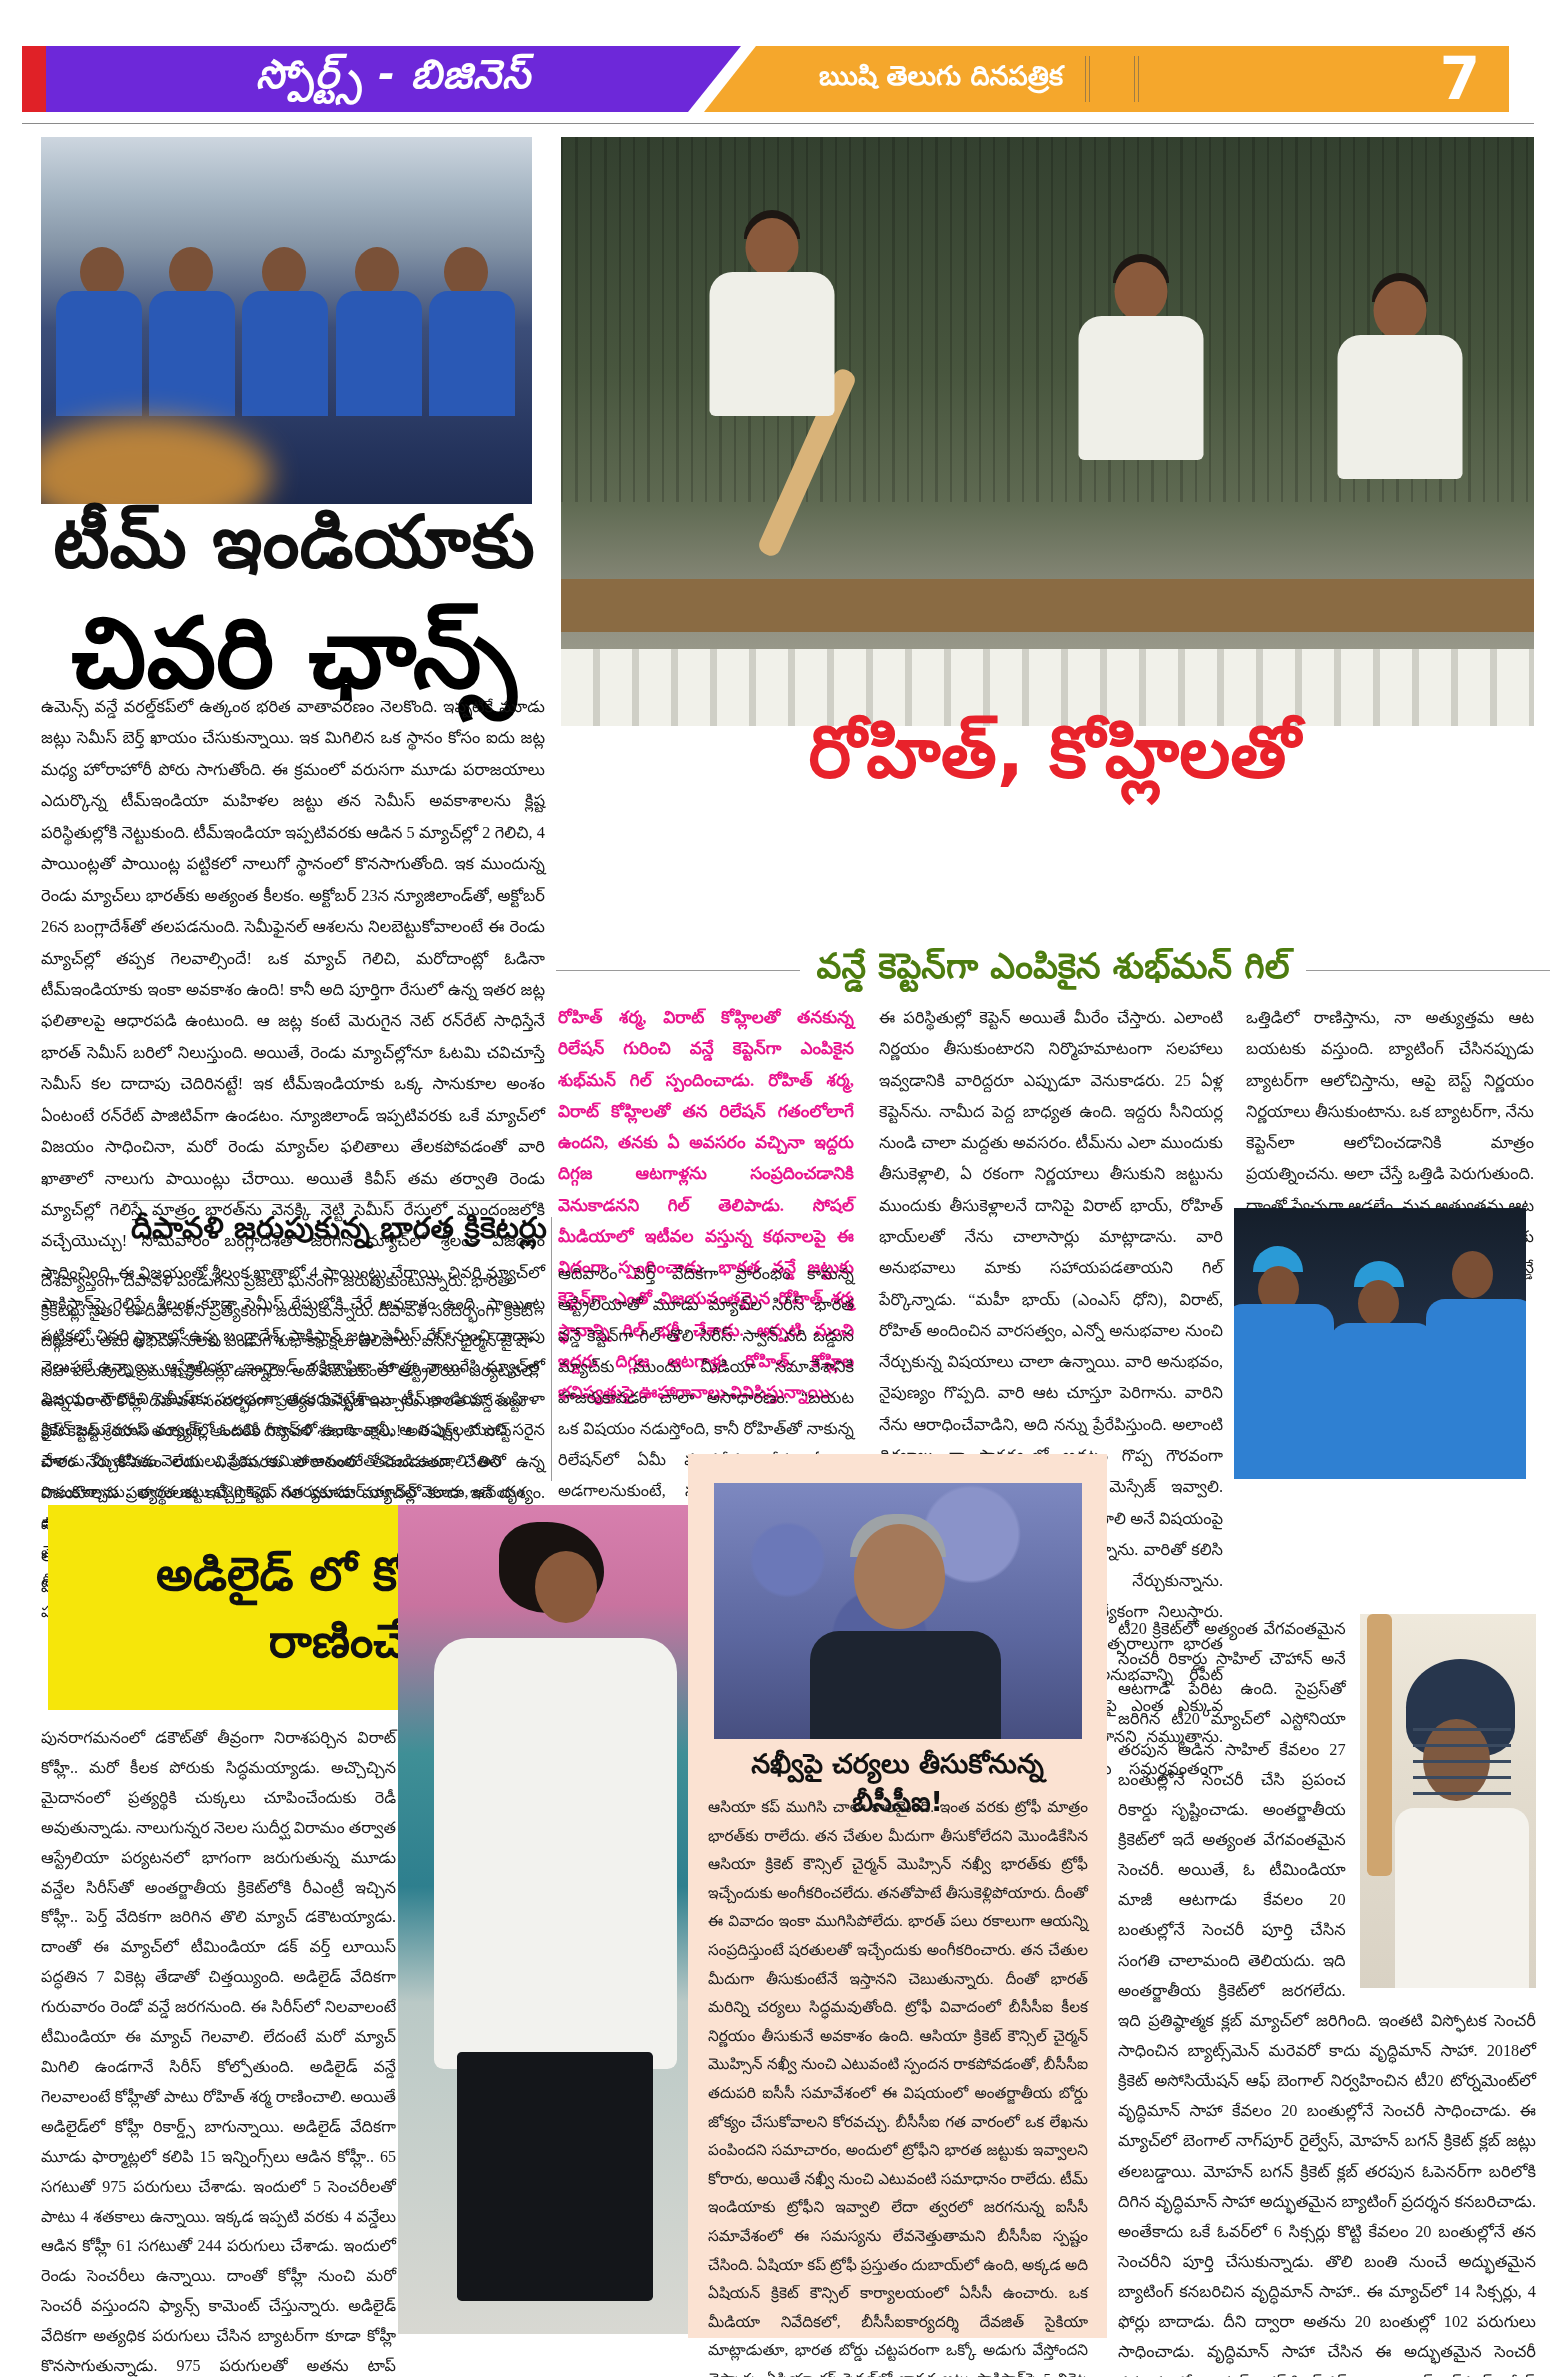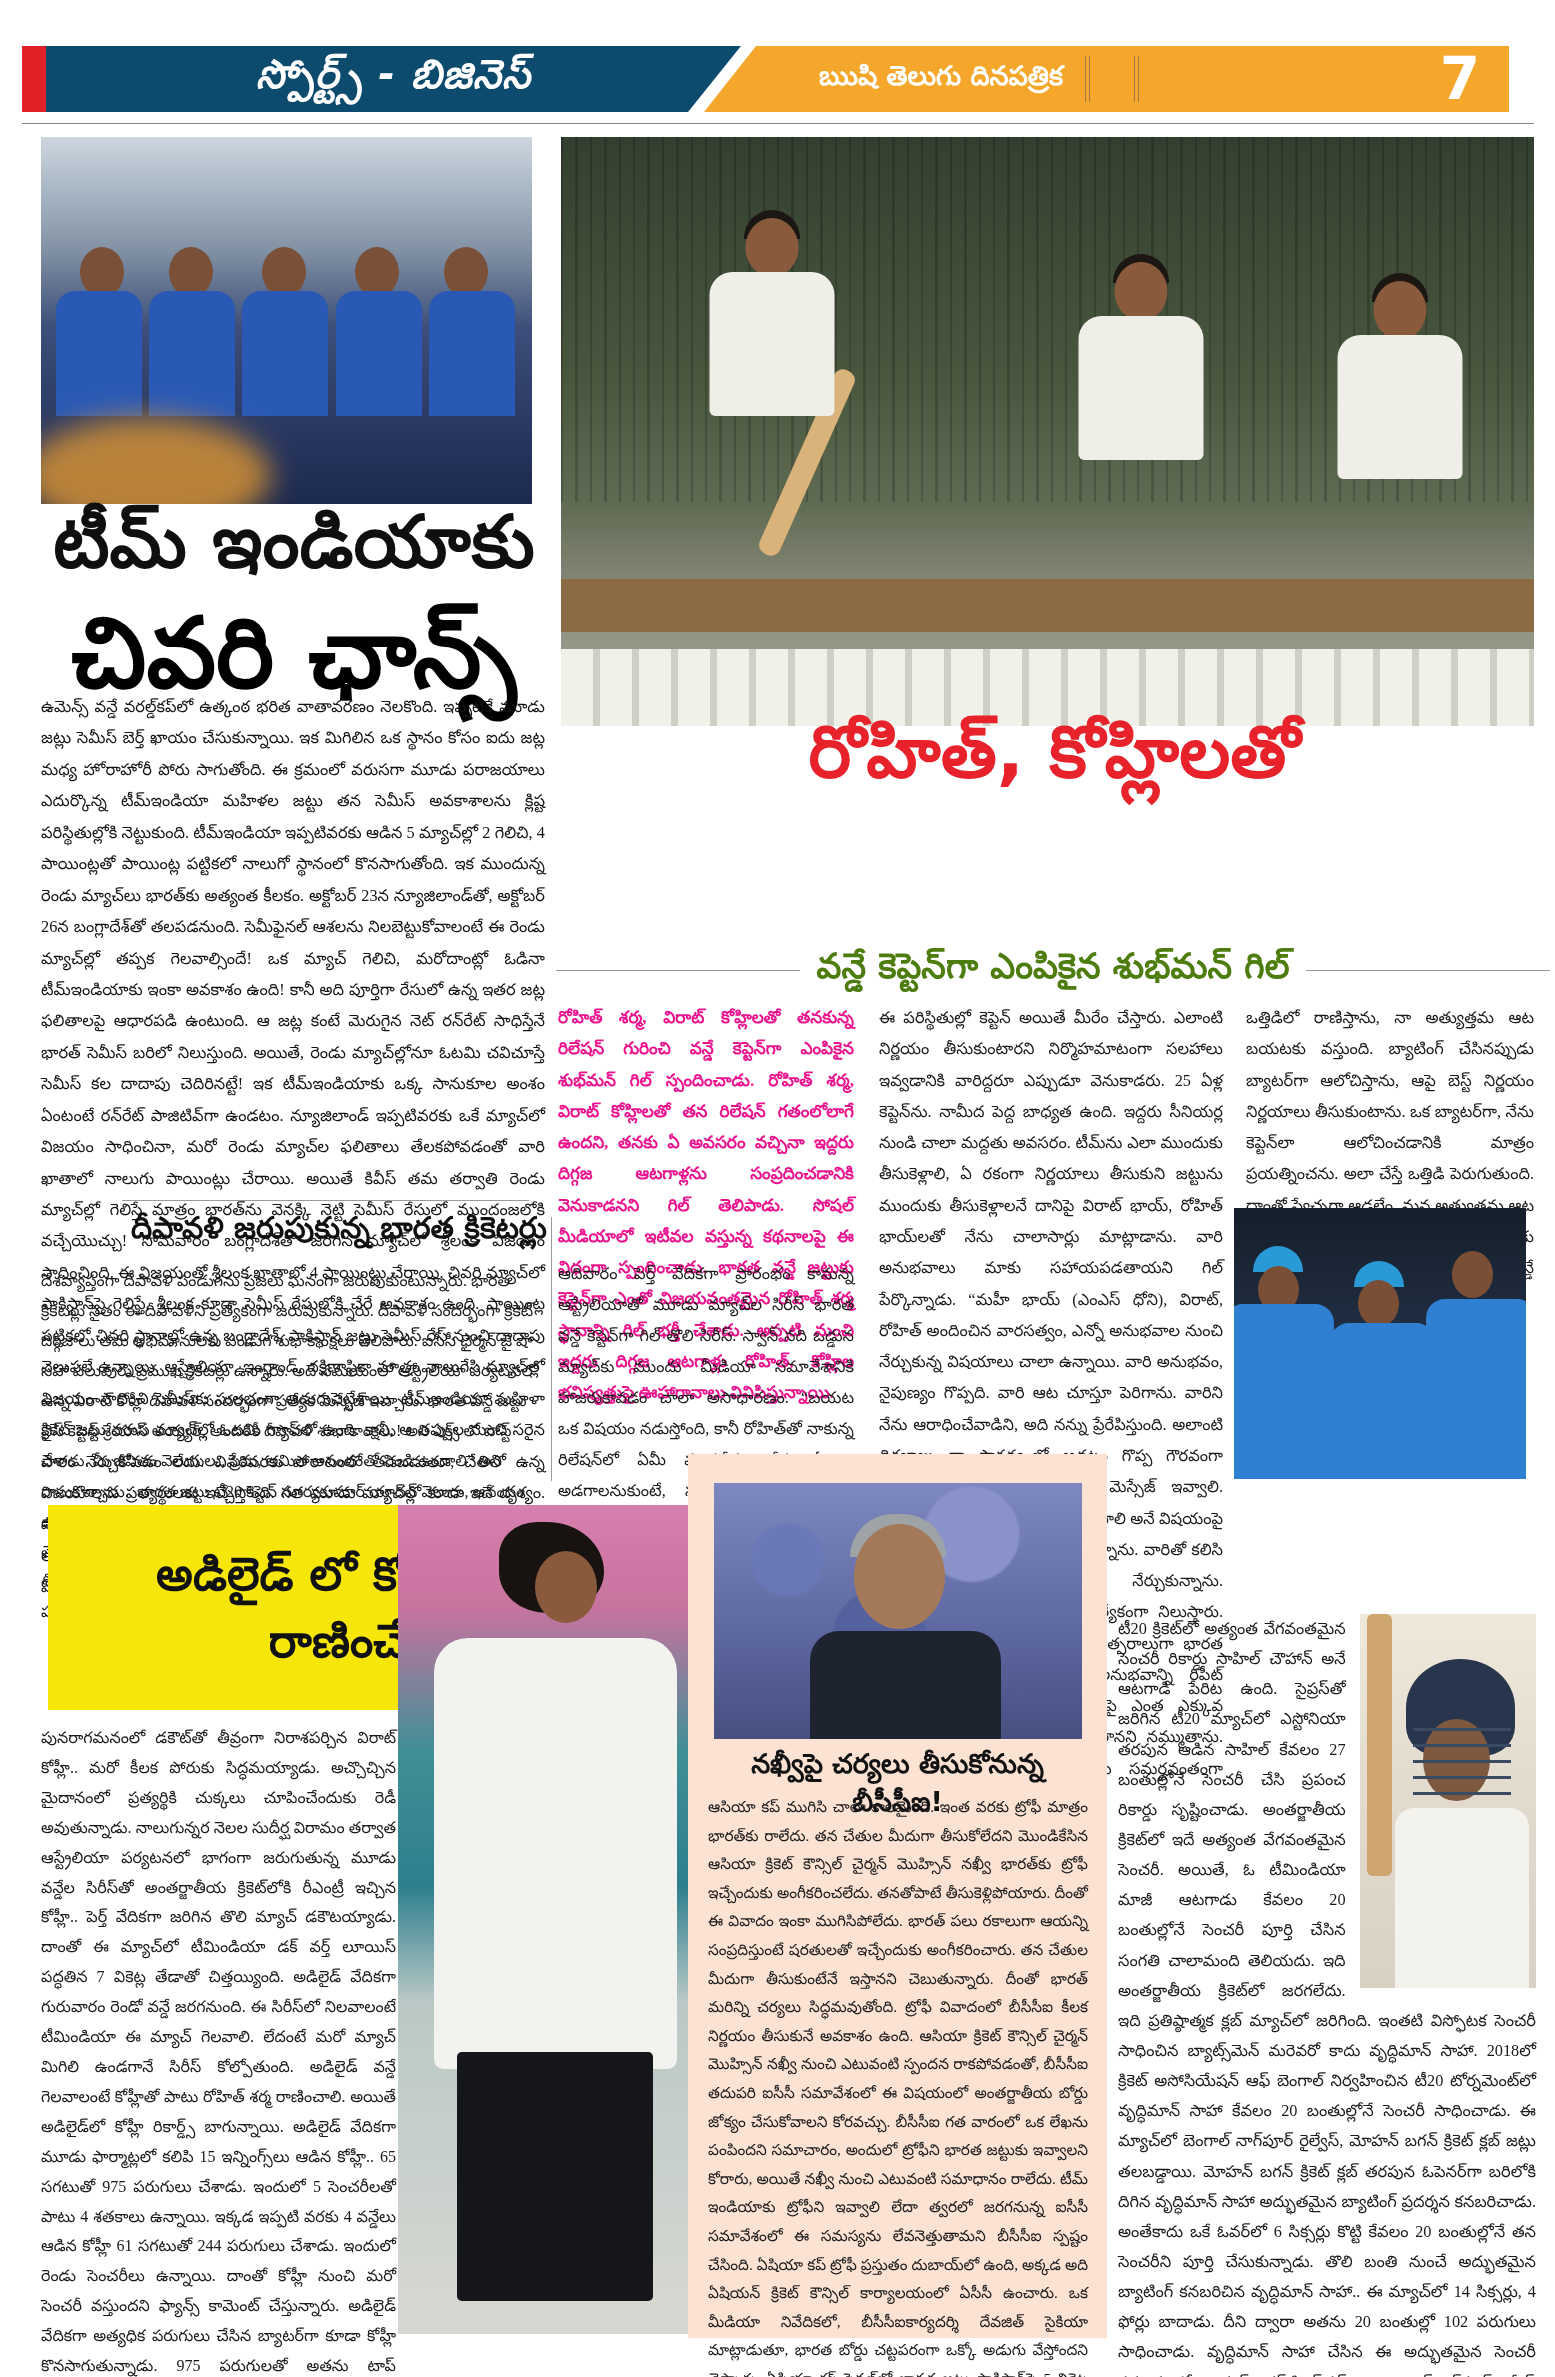--- a/index.html
+++ b/index.html
@@ -1,20 +1,20 @@
 <!DOCTYPE html>
 <html style="font-size:7.7px"><head>
 <meta charset="utf-8">
 <style>
   html,body{margin:0;padding:0;background:#e9e9e9;}
   #page{position:relative;width:1555px;height:2377px;background:#ffffff;font-family:"Liberation Serif",serif;color:#1a1a1a;overflow:hidden;}
   .abs{position:absolute;}
   
   .hdr-red{left:21.6px;top:46px;width:38px;height:66px;background:#e02127;clip-path:polygon(0 0,100% 0,calc(100% - 5.8px) 100%,0 100%);}
-  .hdr-blue{left:46px;top:46px;width:695px;height:66px;background:#0c4a6e;clip-path:polygon(0 0,100% 0,calc(100% - 53px) 100%,0 100%);display:flex;align-items:center;justify-content:center;}
+  .hdr-blue{left:46px;top:46px;width:695px;height:66px;background:#6d28d9;clip-path:polygon(0 0,100% 0,calc(100% - 53px) 100%,0 100%);display:flex;align-items:center;justify-content:center;}
   .hdr-blue span{color:#fff;font-family:"DejaVu Sans",sans-serif;font-weight:bold;font-style:italic;font-size:40px;letter-spacing:1px;}
   .hdr-orange{left:704px;top:46px;width:805px;height:66px;background:#f5a72c;clip-path:polygon(52px 0,100% 0,100% 100%,0 100%);display:flex;align-items:center;}
   .hdr-orange .paper{color:#fff;font-family:"DejaVu Sans",sans-serif;font-weight:bold;font-size:27px;margin-left:115px;}
   .hdr-div{width:2.9px;height:46px;border-left:1.4px solid rgba(90,90,90,.55);border-right:1.4px solid rgba(90,90,90,.55);margin:0 22px;}
   .hdr-orange .date{color:#fff;font-family:"DejaVu Sans",sans-serif;font-weight:bold;font-size:27px;}
   .hdr-orange .pnum{color:#fff;font-family:"DejaVu Sans",sans-serif;font-weight:bold;font-size:58px;margin-left:auto;margin-right:29px;}
   .toprule{left:21.6px;top:123px;width:1512px;height:0;border-top:1.9px solid #8a8a8a;}
   
   .photo{position:absolute;overflow:hidden;background:#b9c2c9;}
   .body-txt{font-size:16.3px;line-height:1.93;text-align:justify;color:#141414;}

